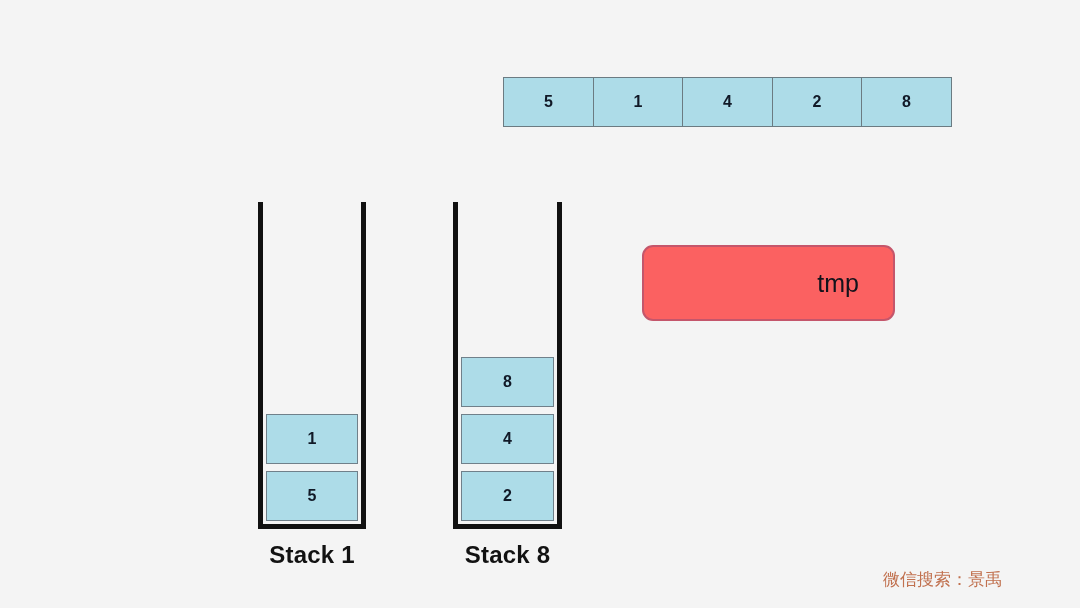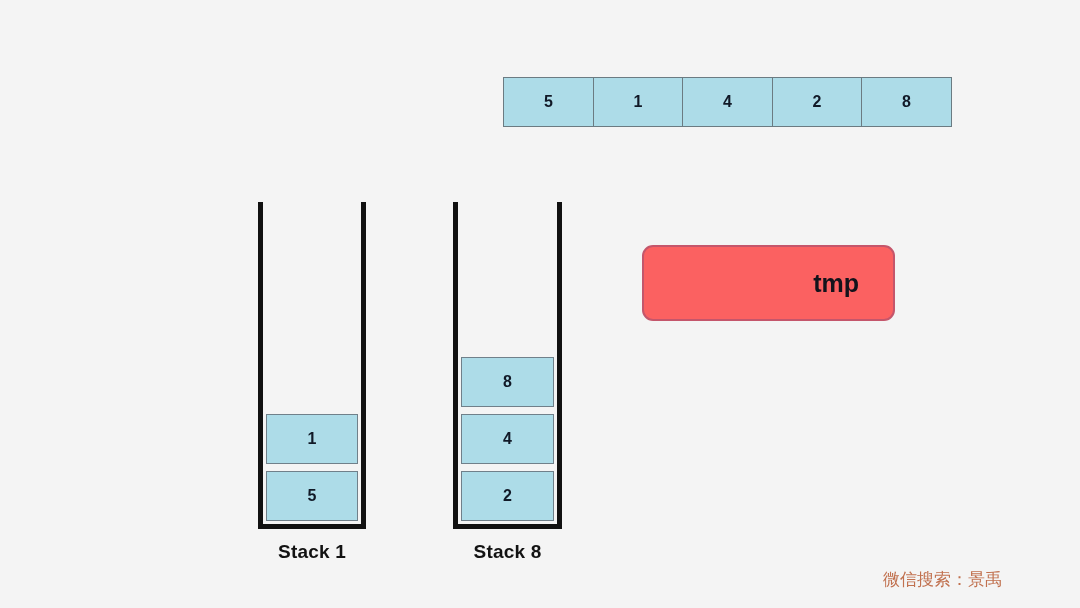--- a/index.html
+++ b/index.html
@@ -86,21 +86,21 @@
     margin-top: 7px;
   }
   .stack-block:last-child { margin-top: 0; }
 
   .stack-label {
     position: absolute;
     width: 100%;
     top: 100%;
     margin-top: 12px;
     text-align: center;
-    font-size: 19px;
+    font-size: 24px;
     font-weight: 700;
     color: #121212;
     letter-spacing: 0.2px;
   }
 
   #stack1 { left: 258px; top: 202px; width: 108px; height: 327px; }
   #stack2 { left: 453px; top: 202px; width: 109px; height: 327px; }
 
   
   .tmp-box {
@@ -111,21 +111,21 @@
     height: 76px;
     box-sizing: border-box;
     background: #fb6161;
     border: 2px solid #c4566b;
     border-radius: 11px;
     display: flex;
     align-items: center;
     justify-content: flex-end;
     padding-right: 34px;
     font-size: 25px;
-    font-weight: 700;
+    font-weight: 400;
     color: #13131b;
   }
 
   
   .watermark {
     position: absolute;
     right: 78px;
     top: 568px;
     font-family: "DejaVu Serif", "Liberation Serif", serif;
     font-size: 17px;

